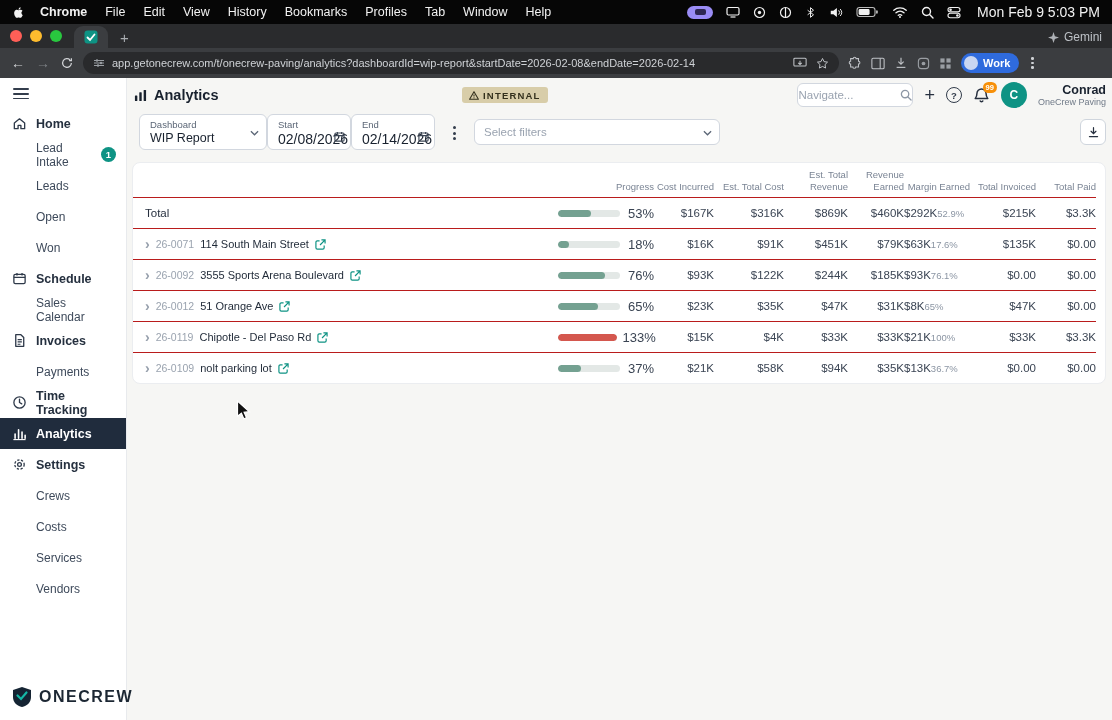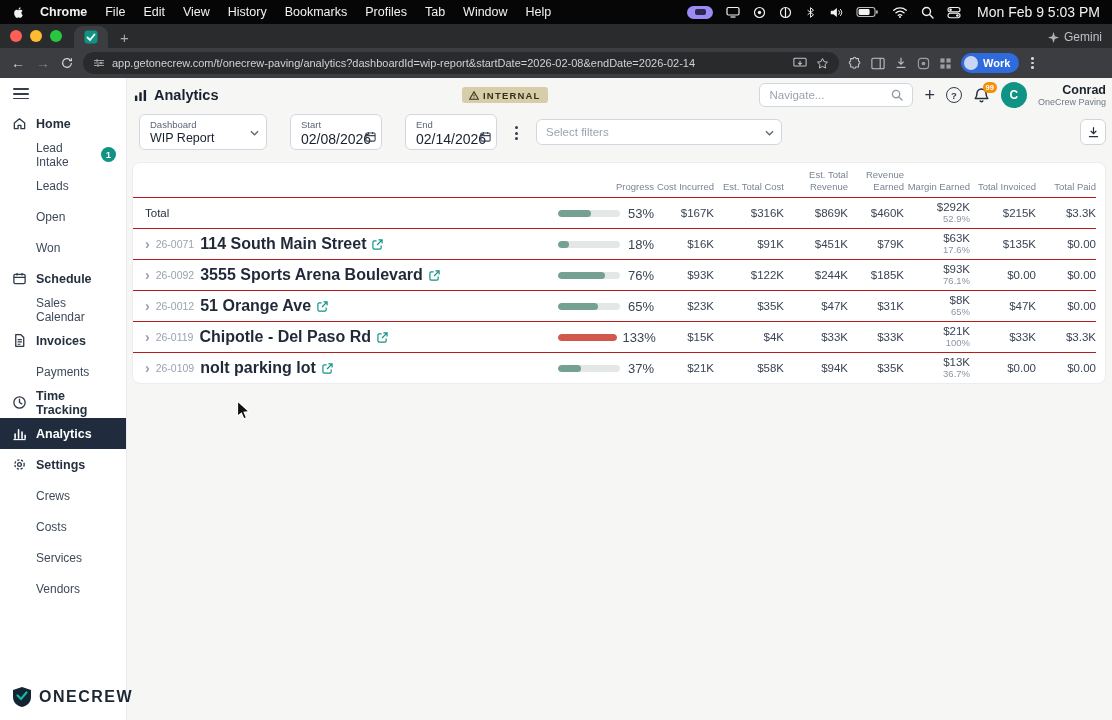--- a/index.html
+++ b/index.html
@@ -51,64 +51,64 @@
   .badge{min-width:15px;height:15px;border-radius:8px;color:#fff;font-size:9.5px;font-weight:700;display:flex;align-items:center;justify-content:center;padding:0 4px;margin-left:4px}
   .side-logo{position:absolute;bottom:12px;left:12px;display:flex;align-items:center;gap:7px}
   .side-logo-text{font-size:16px;font-weight:800;letter-spacing:1.5px;color:#1c2733}
 
   
   .main{flex:1;display:flex;flex-direction:column;padding:0 6px 0 5px;min-width:0}
   .page-head{height:34px;display:flex;align-items:center;position:relative;padding-left:2px}
   .page-title{display:flex;gap:7px;align-items:center;font-size:14.5px;font-weight:700;color:#18212e}
   .internal{position:absolute;left:330px;top:9px;height:16px;display:flex;align-items:center;gap:4px;padding:0 7px;border-radius:3px;font-size:9.5px;font-weight:700;letter-spacing:1.2px;color:#33301c}
   .head-right{margin-left:auto;display:flex;align-items:center;gap:11px}
-  .nav-input{width:154px;height:24px;border:1px solid #d2d7df;border-radius:6px;background:#fff;display:flex;align-items:center;padding:0 9px;gap:20px}
+  .nav-input{width:116px;height:24px;border:1px solid #d2d7df;border-radius:6px;background:#fff;display:flex;align-items:center;padding:0 0;gap:20px}
   .nav-input input{border:none;outline:none;flex:1;min-width:0;font-size:11.5px;color:#434c5a;font-family:inherit;background:transparent}
   .nav-input input::placeholder{color:#9aa3b0}
   .plus-btn{font-size:18px;color:#27303f;line-height:1;font-weight:400}
   .help-btn{width:16px;height:16px;border:1.4px solid #323c4b;border-radius:50%;display:flex;align-items:center;justify-content:center;font-size:9.5px;font-weight:700;color:#323c4b}
   .bell-wrap{position:relative;display:flex}
   .bell-badge{position:absolute;top:-5px;right:-7px;min-width:14px;height:11px;border-radius:6px;color:#fff;font-size:7.5px;font-weight:700;display:flex;align-items:center;justify-content:center;padding:0 3px}
   .avatar{width:26px;height:26px;border-radius:50%;color:#fff;font-size:12px;font-weight:700;display:flex;align-items:center;justify-content:center}
   .user-block{text-align:right;line-height:1.15}
   .user-name{font-size:12.5px;font-weight:700;color:#18212e}
   .user-org{font-size:9px;color:#707a88}
 
   
   .filter-row{display:flex;align-items:flex-start;margin-top:2px;padding-left:7px}
   .fbox{position:relative;background:#fff;border:1px solid #d2d7df;border-radius:6px;padding:4px 20px 0 10px;height:36px}
   .fselect{width:128px}
   .flabel{font-size:9.5px;color:#5b6676}
   .fvalue{font-size:12.5px;color:#18212e;margin-top:1px;white-space:nowrap}
-  .fdate{width:92px;margin-left:23px;padding-right:30px}
+  .fdate{width:84px;padding-right:30px}
   .fdate .fvalue{font-size:14px}
   .chev{position:absolute;right:7px;top:15px}
   .cal-ic{position:absolute;right:5px;top:16px}
   .kebab{margin:10px 0 0 16px;display:flex;flex-direction:column;gap:2.5px;padding:2px}
   .kebab i{width:3px;height:3px;border-radius:50%;background:#333d4c}
   .ffilters{margin-left:16px;margin-top:5px;width:246px;height:26px;border:1px solid #d2d7df;border-radius:6px;background:#fff;display:flex;align-items:center;padding:0 9px;color:#9aa3b0;font-size:11.5px;position:relative}
   .dl-btn{margin-left:auto;margin-top:5px;width:26px;height:26px;border:1px solid #cfd5dd;border-radius:6px;background:#fff;display:flex;align-items:center;justify-content:center}
 
   
   .table{margin-top:12px;background:#fff;border:1px solid #ebedf0;border-radius:8px;padding-right:9px}
   .trow{display:grid;grid-template-columns:1fr 96px 60px 70px 64px 56px 66px 66px 60px;align-items:center;height:31px;border-top:1px solid #b91c1c}
   .trow.thead{height:34px;border-top:none;align-items:end;padding-bottom:5px}
   .th{font-size:9.5px;color:#7a8494;text-align:right;line-height:1.2;white-space:nowrap}
   .th.wrap{white-space:normal}
   .td{font-size:11.5px;color:#3a4453;text-align:right}
   .name-cell{display:flex;align-items:center;gap:6px;padding-left:12px;text-align:left;min-width:0}
   .row-chevron{color:#97a0ad;font-size:14px;line-height:1;font-weight:600}
   .p-code{font-size:10.5px;color:#9aa3af}
-  .p-name{font-size:16px;font-weight:700;color:#1f2937;white-space:nowrap}
+  .p-name{font-size:11px;font-weight:400;color:#1f2937;white-space:nowrap}
   .total-label{font-size:11.5px;color:#27303f;padding-left:12px;text-align:left}
   .progress-cell{display:flex;align-items:center;justify-content:flex-end;gap:6px}
   .ptrack{width:62px;height:7px;border-radius:4px;overflow:hidden}
   .pfill{height:100%;border-radius:4px}
   .plabel{font-size:13px;color:#3a4453;min-width:28px;text-align:right}
-  .margin-cell{display:flex;flex-direction:column;align-items:flex-end;line-height:1.1}
+  .margin-cell{display:flex;flex-direction:row;align-items:flex-end;line-height:1.1}
   .m-amt{font-size:11.5px;color:#3a4453}
   .m-pct{font-size:9.5px;color:#8b95a3}
   .ext{display:flex;align-items:center}
 
   .cursor{position:absolute;left:236px;top:400px;pointer-events:none;z-index:99}
 </style>
 </head>
 <body>
 
 <div class="screen">

